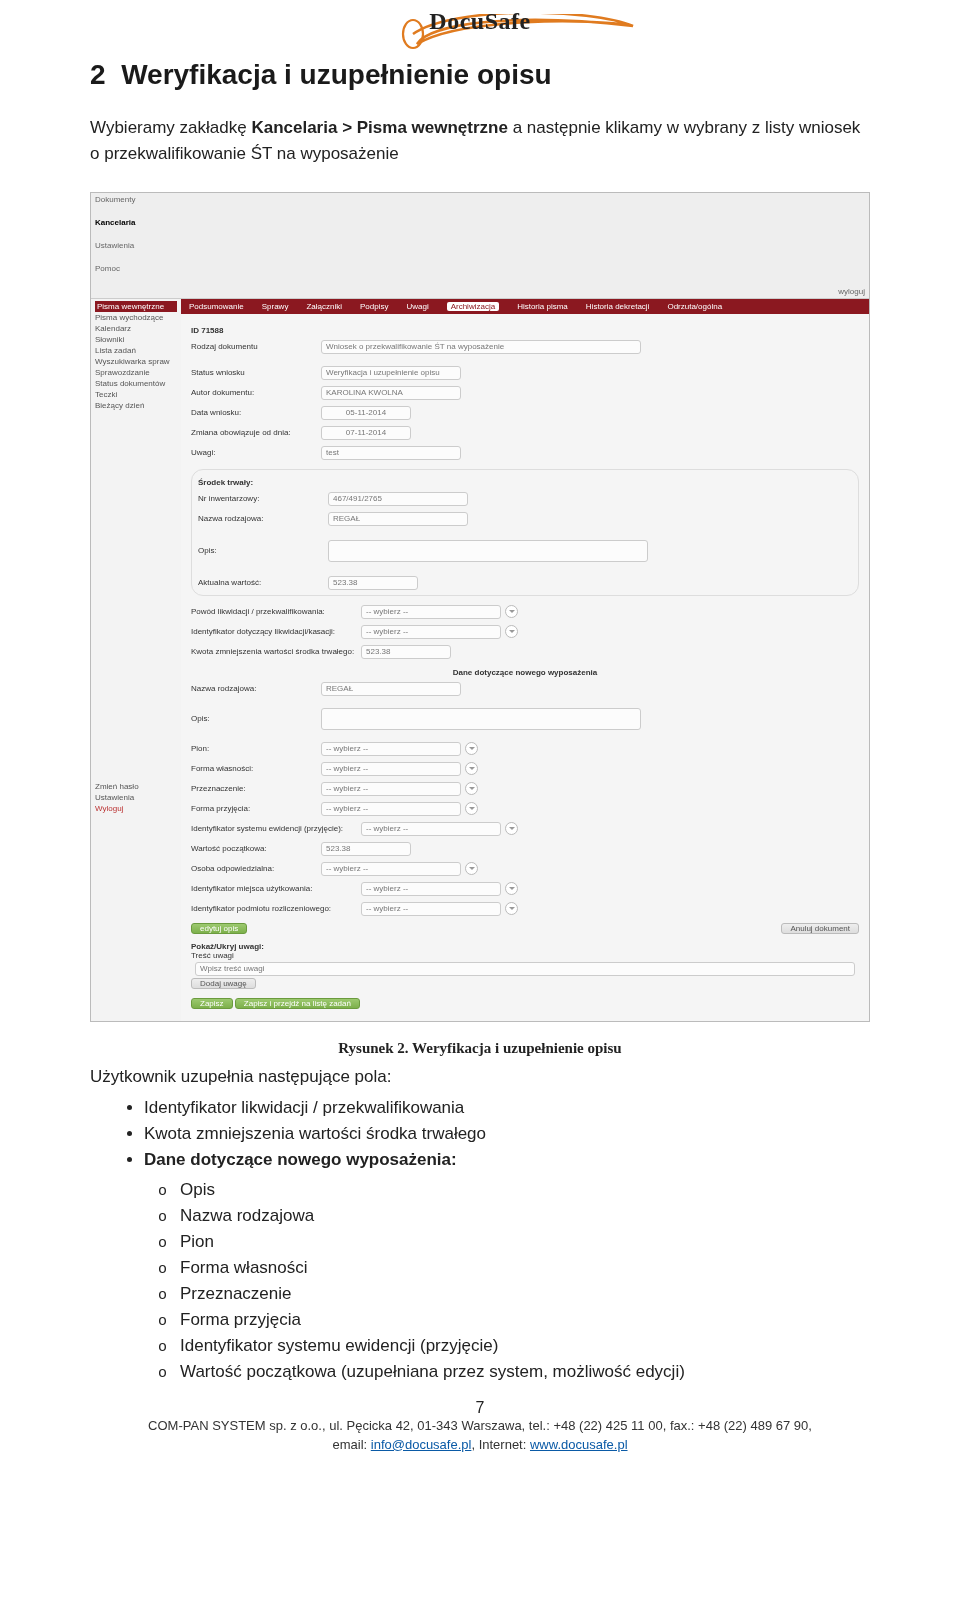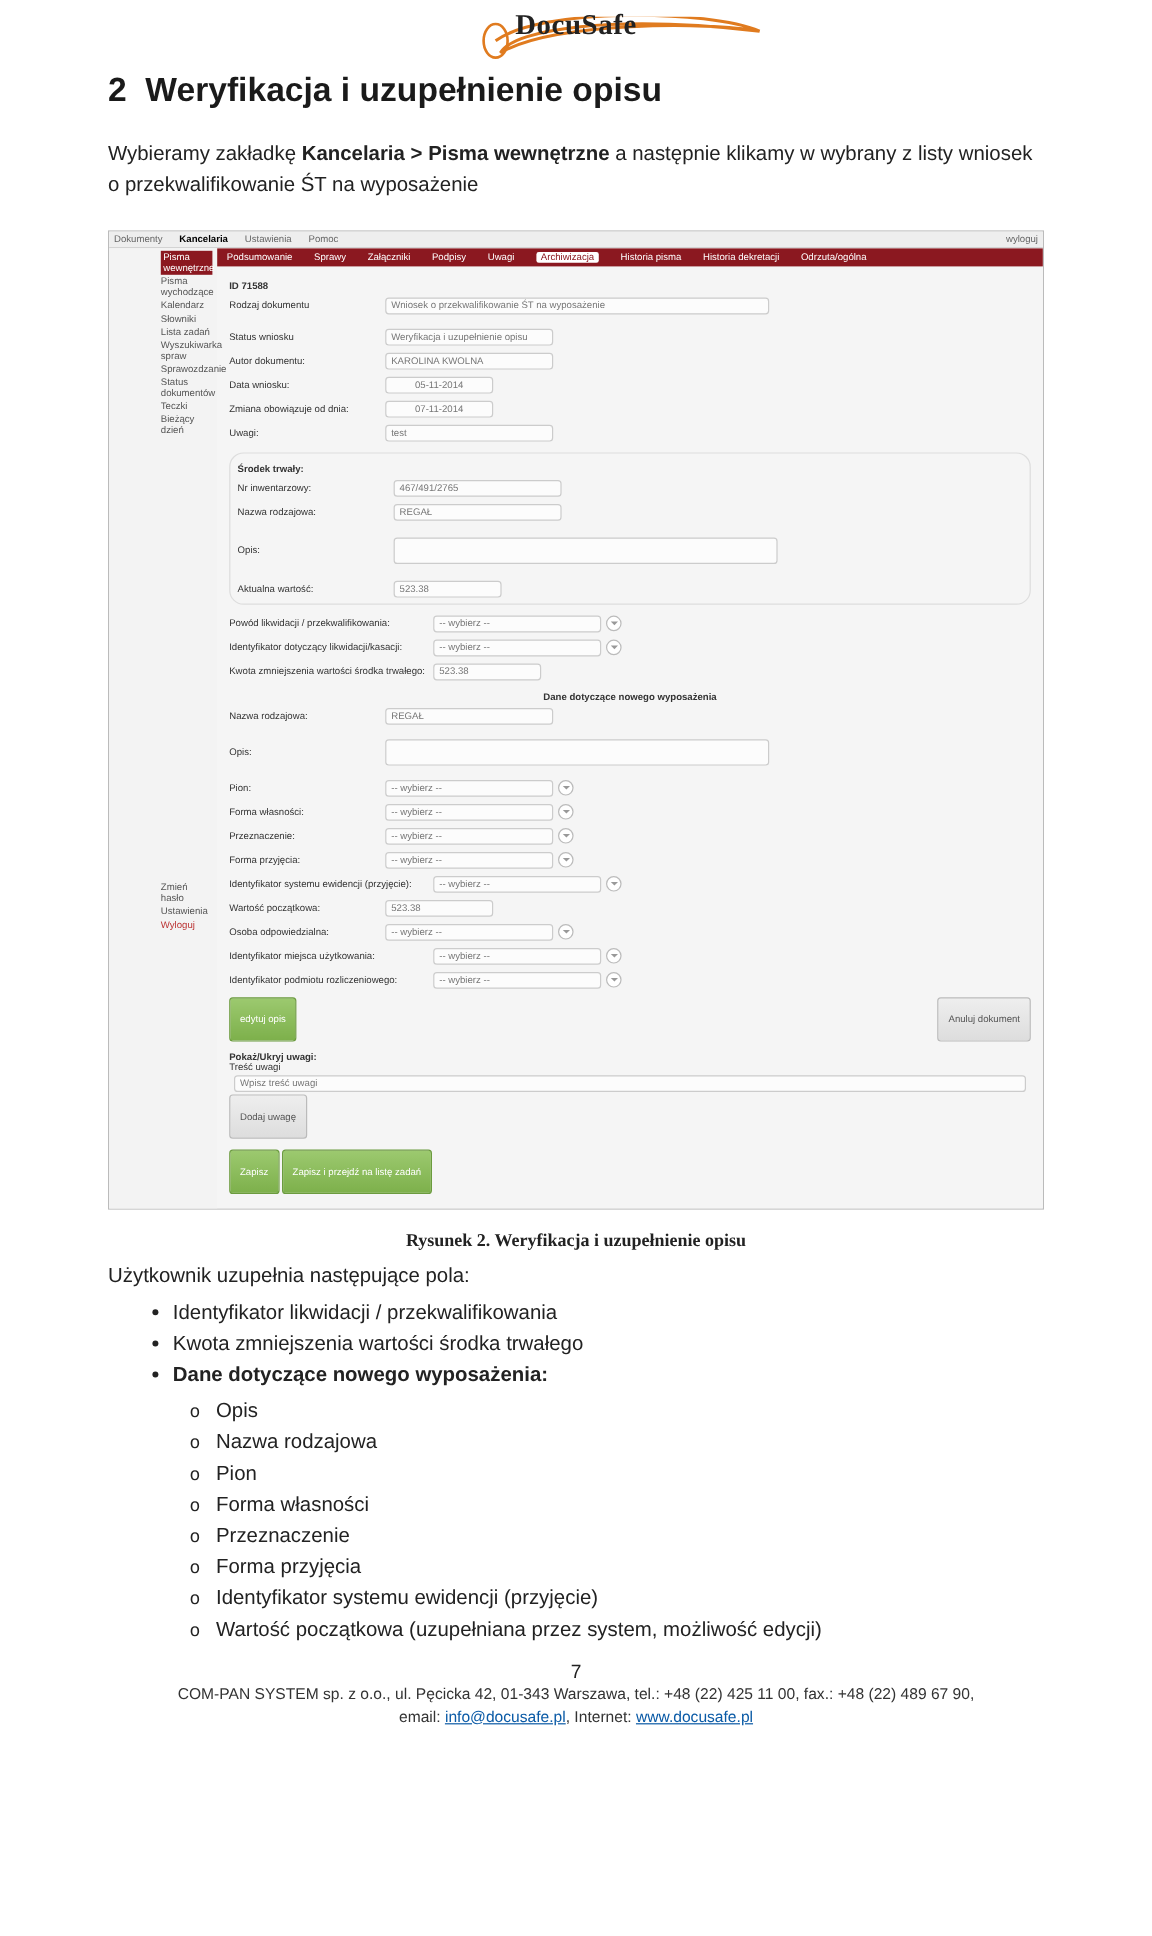--- a/index.html
+++ b/index.html
@@ -11,38 +11,38 @@
   .logo { display: inline-block; position: relative; font-family: Georgia, "Times New Roman", serif; font-size: 24px; font-weight: 700; color: #222; letter-spacing: 0.5px; }
   .logo .swoosh { position: absolute; left: -28px; top: 6px; width: 240px; height: 40px; }
   .logo-text { position: relative; z-index: 2; }
 
   h2.sec { font-size: 28px; font-weight: 700; margin: 6px 0 24px 0; font-family: Verdana, Arial, sans-serif; color: #1a1a1a; }
   p.lead { font-size: 17px; line-height: 1.55; margin: 0 0 24px 0; font-family: Verdana, Arial, sans-serif; color: #222; }
 
   .screenshot { width: 100%; background: #fff; border: 1px solid #bbb; font-size: 8px; color: #333; }
   .ss-top { display: flex; background: #f5f5f5; }
   .ss-side { width: 90px; background: #f3f3f3; font-size: 8px; padding: 2px 4px; color: #555; }
-  .ss-side div { padding: 1px 0; margin-left: 39px; }
+  .ss-side div { padding: 1px 0; }
   .ss-main { flex: 1; }
-  .ss-tabs { background: #eee; padding: 2px 4px; display: flex; gap: 14px; font-size: 8px; color: #666; border-bottom: 1px solid #ccc; }
+  .ss-tabs { background: #eee; padding: 2px 4px; display: flex; gap: 14px; font-size: 8px; color: #666; border-bottom: 1px solid #ccc; flex-direction: column; }
   .ss-tabs .on { color: #000; font-weight: 700; }
   .ss-ribbon { background: #8b1820; color: #fff; font-size: 8px; padding: 3px 8px; display: flex; gap: 18px; }
   .ss-body { padding: 6px 10px; }
   .ss-row { display: flex; align-items: center; padding: 3px 0; font-size: 8px; }
   .ss-lab { width: 130px; color: #333; }
   .ss-inp { flex: 0 0 140px; height: 14px; border: 1px solid #ccc; border-radius: 3px; background: #fcfcfc; padding: 0 4px; font-size: 8px; color: #777; display: flex; align-items: center; }
   .ss-inp.sm { flex: 0 0 90px; }
   .ss-inp.wide { flex: 0 0 320px; }
   .ss-inp.date { justify-content: center; }
   .ss-dd { width: 13px; height: 13px; border-radius: 50%; background: #fff; border: 1px solid #bbb; margin-left: 4px; display: inline-block; position: relative; }
   .ss-dd:after { content: ""; position: absolute; top: 4px; left: 3px; border: 3px solid transparent; border-top-color: #999; }
   .ss-sec-h { font-weight: 700; font-size: 8px; padding: 6px 0 2px 0; }
   .ss-sec-h.center { text-align: center; }
   .ss-btns { padding: 4px 0; }
-  .ss-btn { display: inline-block; background: linear-gradient(#9cc96f,#7db04b); border: 1px solid #6b9b3e; color: #fff; font-size: 8px; padding: 13px 8px; border-radius: 3px; }
+  .ss-btn { display: inline-block; background: linear-gradient(#9cc96f,#7db04b); border: 1px solid #6b9b3e; color: #fff; font-size: 8px; padding: 0 8px; border-radius: 3px; }
   .ss-btn.gray { background: linear-gradient(#eee,#ddd); border-color:#bbb; color:#555; }
   .ss-right-float { float: right; }
   .ss-foot { font-size: 8px; padding: 4px 0 6px 0; color: #333; }
 
   .caption { text-align: center; font-family: "Times New Roman", serif; font-size: 15px; font-weight: 700; margin: 18px 0 6px 0; }
   p.body { font-size: 17px; margin: 10px 0 8px 0; }
   ul.b1 { list-style: disc; padding-left: 54px; font-size: 17px; margin: 0 0 4px 0; }
   ul.b1 li { padding: 3px 0; }
   ul.b2 { list-style: none; padding-left: 90px; font-size: 17px; margin: 0; }
   ul.b2 li { padding: 3px 0; }

